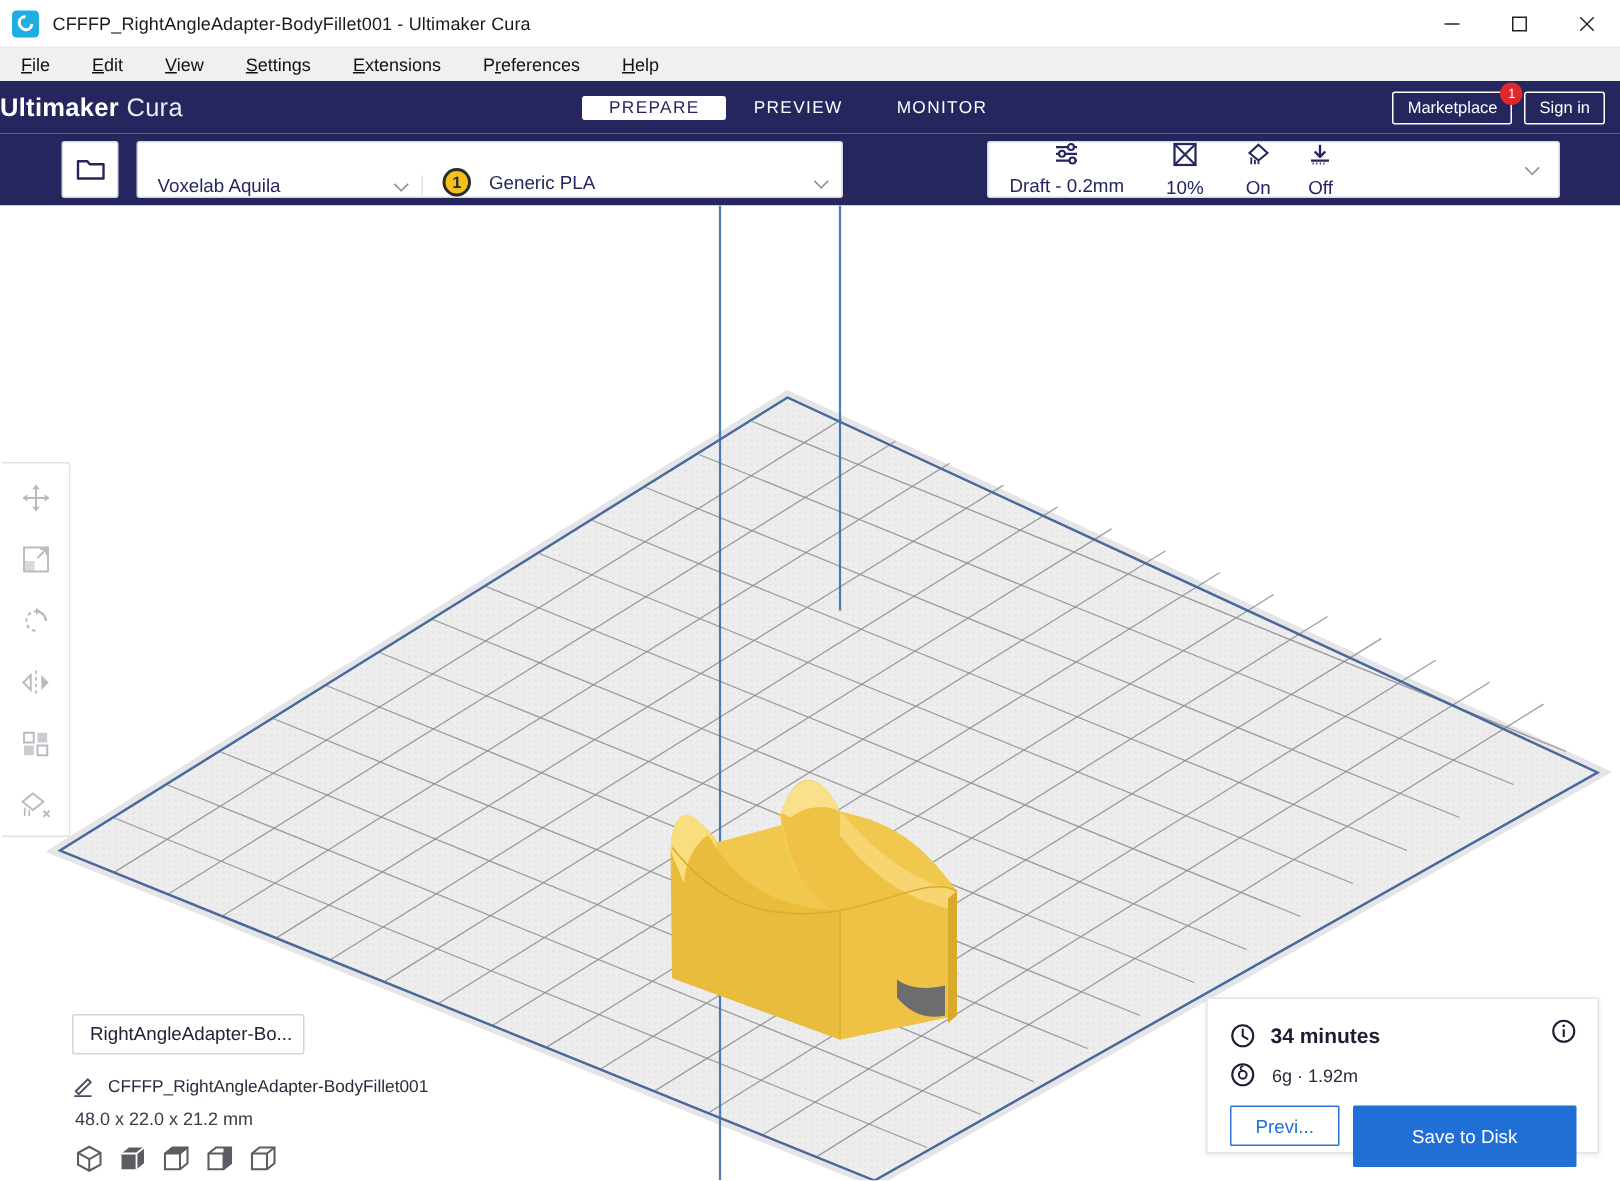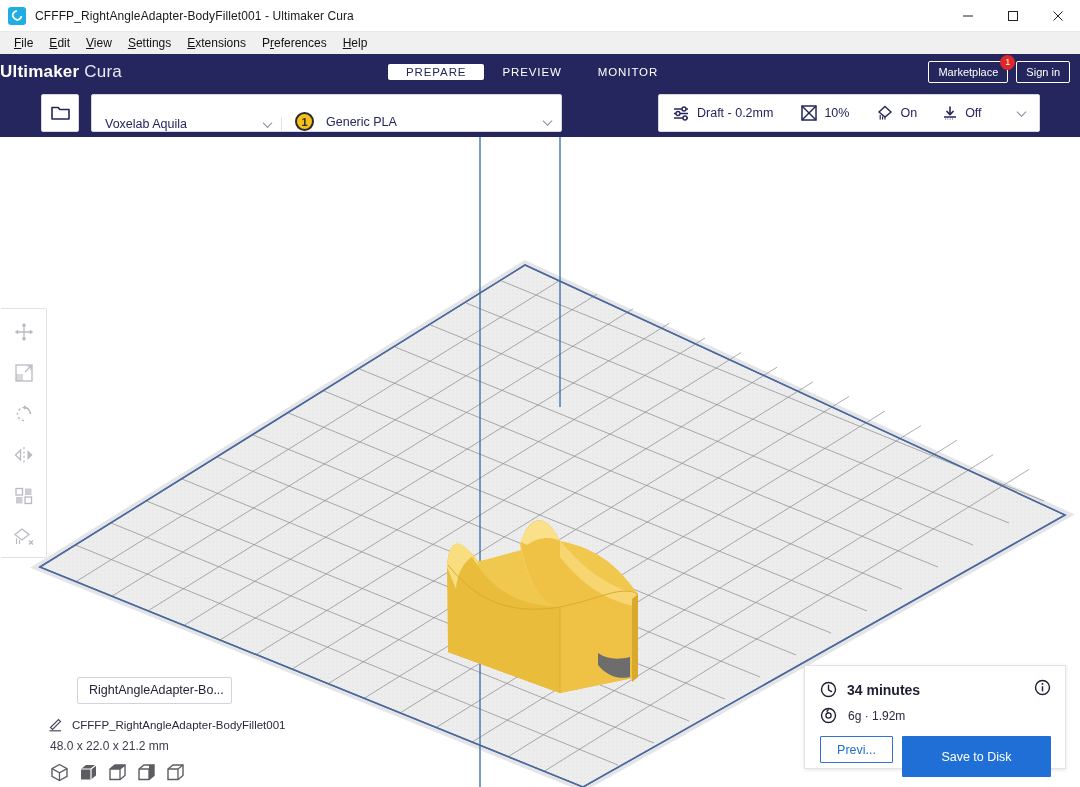--- a/index.html
+++ b/index.html
@@ -32,21 +32,21 @@
   .win-ctrls { margin-left:auto; display:flex; height:32px; }
   .win-btn {
     width:45px; height:32px; display:flex; align-items:center; justify-content:center;
     color:#222;
   }
   .win-btn svg { display:block; }
 
   
   .menubar {
     position:absolute; top:32px; left:0; width:1080px; height:22px;
-    background:#f0f0f0; display:flex; align-items:center; padding-left:6px;
+    background:#f0f0f0; display:flex; align-items:center; padding-left:6px;gap:12px;
   }
   .menu-item {
     font-size:12px; color:#111; padding:2px 8px; white-space:nowrap;
   }
   .menu-item .u { text-decoration:underline; }
 
   
   .cura-header {
     position:absolute; top:54px; left:0; width:1080px; height:35px;
     background:#25265e; display:flex; align-items:center;
@@ -112,21 +112,21 @@
     display:flex; align-items:center; justify-content:center;
     margin-right:12px; flex:none;
   }
   .mp-material .lbl { font-size:12.5px; color:#25265e; }
 
   .settings-panel {
     position:absolute; left:658px; top:5px; width:382px; height:38px;
     background:#fff; border:1px solid #d6d6e0; border-radius:2px;
     display:flex; align-items:center;
   }
-  .sp-item { display:flex; align-items:center; gap:7px; padding:0 0 0 0; }
+  .sp-item { display:flex; align-items:center; gap:7px; padding:0 0 0 0;flex-direction:column; }
   .sp-item .lbl { font-size:12.5px; color:#25265e; white-space:nowrap; }
   .sp-profile { margin-left:14px; }
   .sp-infill { margin-left:28px; }
   .sp-support { margin-left:28px; }
   .sp-adhesion { margin-left:25px; }
   .sp-chev {
     position:absolute; right:14px; top:50%;
     width:7px; height:7px; border-right:1.3px solid #8b8ba0; border-bottom:1.3px solid #8b8ba0;
     transform:translateY(-65%) rotate(45deg);
   }
@@ -158,21 +158,21 @@
   }
   .objlist-head .caret {
     width:8px; height:8px; border-right:1.4px solid #4a4a5a; border-bottom:1.4px solid #4a4a5a;
     transform:translateY(-2px) rotate(45deg);
   }
   .objlist-head .lbl { font-size:12px; color:#333344; }
   .obj-chip {
     display:inline-block; background:#ffffff; border:1px solid #d3d3dd;
     border-radius:2px; font-size:12.5px; color:#23233a;
     padding:5px 11px 6px 11px; margin-bottom:9px; max-width:155px;
-    white-space:nowrap; overflow:hidden;margin-left:29px;
+    white-space:nowrap; overflow:hidden;
   }
   .obj-filename-row { display:flex; align-items:center; gap:9px; margin-bottom:7px; }
   .obj-filename { font-size:11.5px; color:#2a2a3c; }
   .obj-dims { font-size:12px; color:#3a3a4a; margin-bottom:10px; margin-left:2px; }
   .view-icons { display:flex; gap:10px; margin-left:2px; }
   .view-icon { width:19px; height:19px; }
 
   
   .info-panel {
     position:absolute; right:14px; bottom:18px; width:262px; height:104px;

